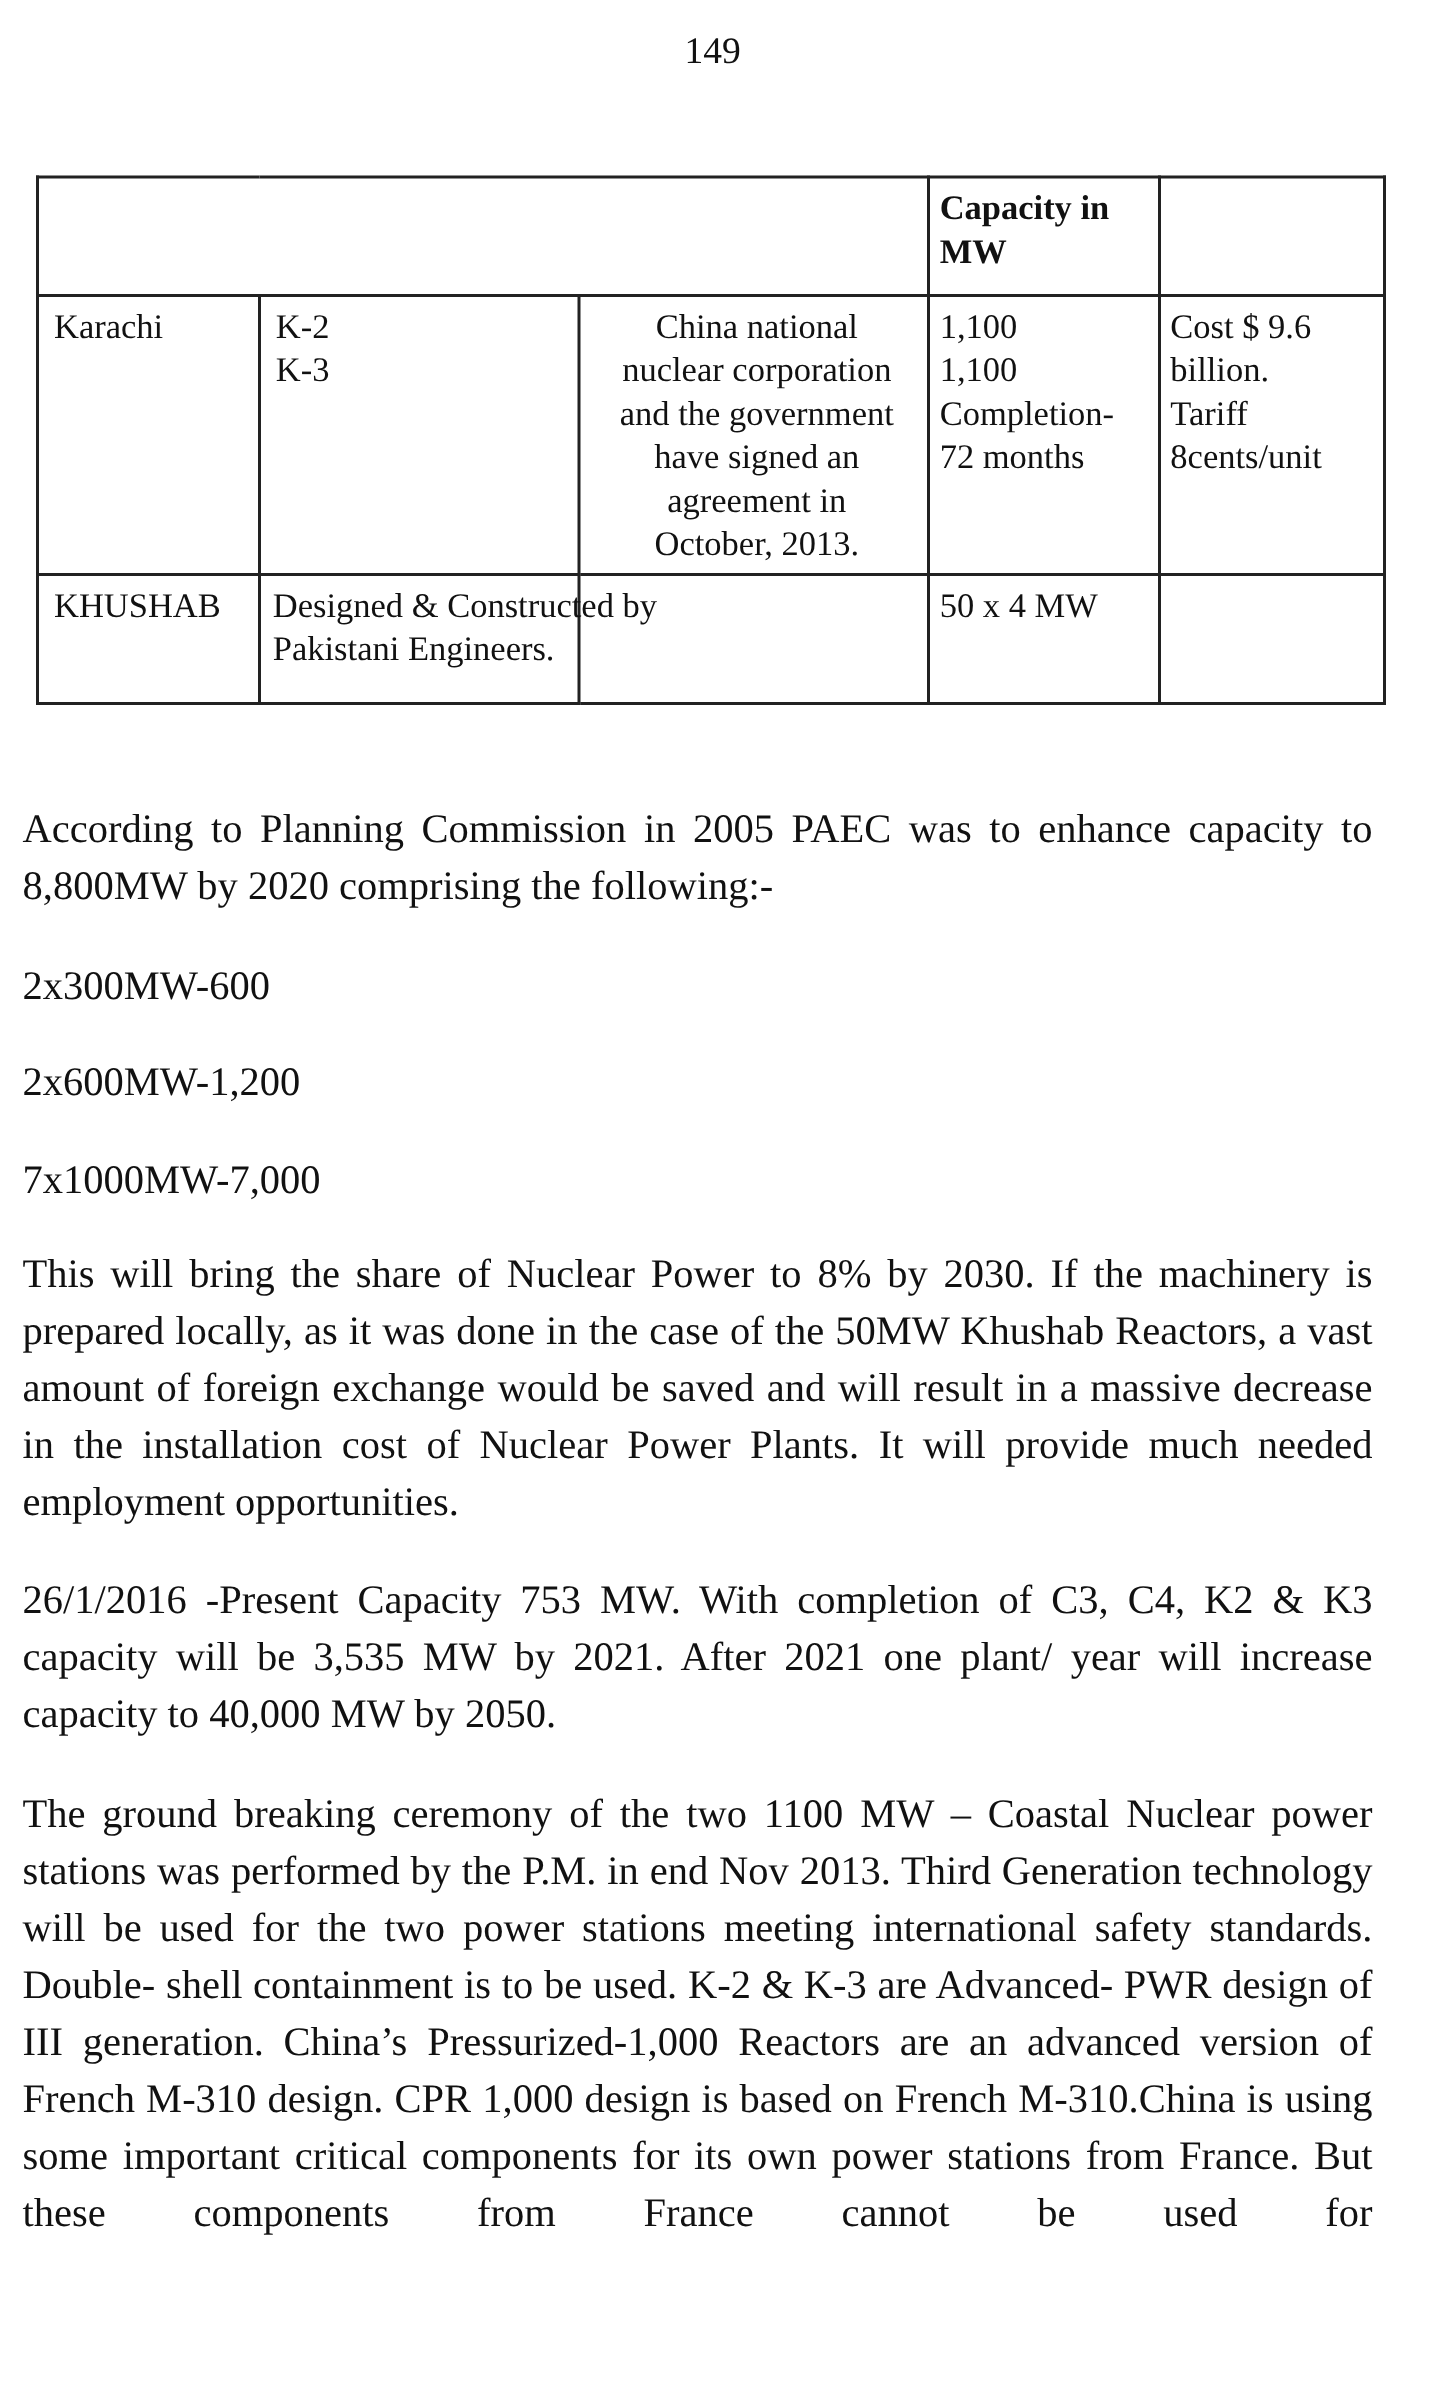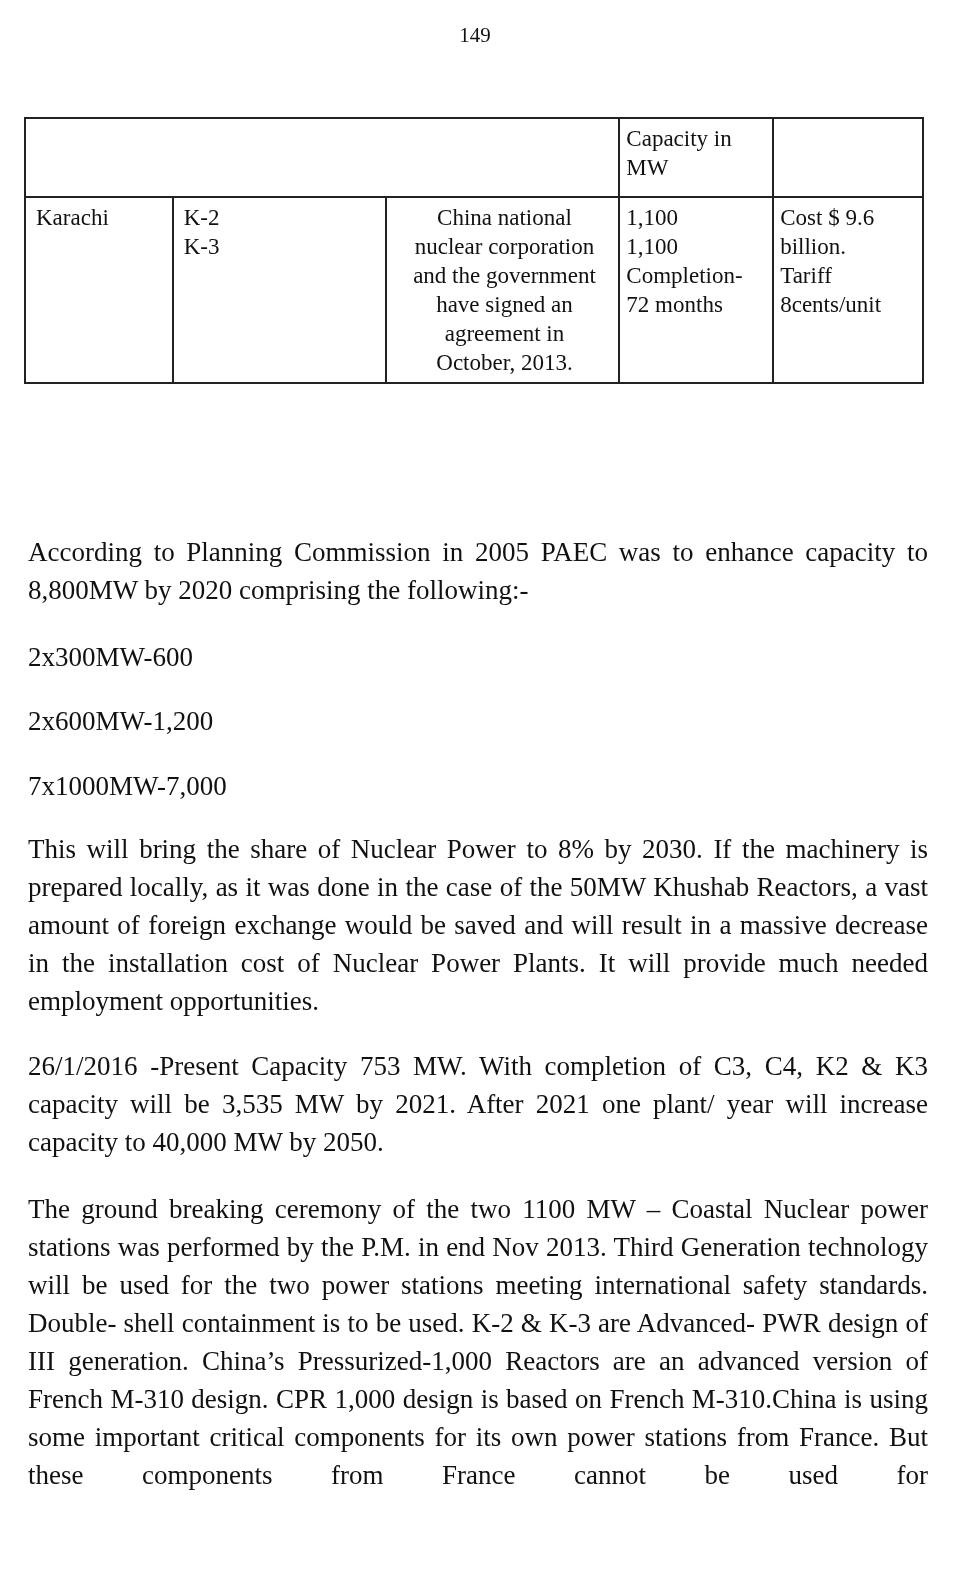--- a/index.html
+++ b/index.html
@@ -3,43 +3,43 @@
   <meta charset="utf-8">
   <style>
     html, body { margin: 0; padding: 0; background: #ffffff; }
     body {
       width: 968px; height: 1591px; position: relative; overflow: hidden;
       font-family: "Liberation Serif", "DejaVu Serif", serif;
       color: #111;
     }
     .page-number {
       position: absolute; top: 18px; left: 0; width: 950px; text-align: center;
-      font-size: 21px; line-height: 34px;
+      font-size: 25px; line-height: 34px;
     }
     table.doc-table {
       position: absolute; top: 117px; left: 24px; width: 900px;
       border-collapse: collapse; font-size: 23px; line-height: 29px;
     }
     table.doc-table td {
       border: 2px solid #222; vertical-align: top; padding: 5px 6px 5px 10px;
     }
     table.doc-table td.head-empty { height: 67px; }
-    td.cap-head { font-weight: normal; padding-left: 8px; }
+    td.cap-head { font-weight: bold; padding-left: 8px; }
     .c1 { width: 130px; }
     .c2 { width: 196px; }
     .c3 { width: 216px; text-align: center; }
     .c4 { width: 140px; padding-left: 6px !important; }
     .c5 { width: 136px; padding-left: 6px !important; margin-left: 24px; }
     .khushab-row td { height: 74px; }
     .line { display: block; white-space: nowrap; }
     .overlap-cell { position: relative; overflow: visible; }
     .overlap-text { position: absolute; top: 5px; left: 8px; white-space: nowrap; z-index: 2; line-height: 29px; }
 
     .body-text {
-      position: absolute; left: 28px; width: 900px;
+      position: absolute; left: 15px; width: 900px;
       font-size: 27px; line-height: 38px; text-align: justify;
     }
     .body-text p { margin: 0; }
     .justify-last { text-align-last: justify; }
   </style>
 </head>
 <body>
 
 <div class="page-number">149</div>
 
@@ -73,20 +73,34 @@
       <span class="line">Completion-</span>
       <span class="line">72 months</span>
     </td>
     <td class="c5">
       <span class="line">Cost $ 9.6</span>
       <span class="line">billion.</span>
       <span class="line">Tariff</span>
       <span class="line">8cents/unit</span>
     </td>
   </tr>
+  <tr class="khushab-row">
+    <td class="c1" style="padding-left:10px;">KHUSHAB</td>
+    <td class="c2 overlap-cell">
+      <div class="overlap-text">
+        <span class="line">Designed &amp; Constructed by</span>
+        <span class="line">Pakistani Engineers.</span>
+      </div>
+    </td>
+    <td class="c3"></td>
+    <td class="c4">
+      <span class="line">50 x 4 MW</span>
+    </td>
+    <td class="c5"></td>
+  </tr>
 </tbody>
   </table>
 
 <div class="body-text" style="top:533px;">
   <p>According to Planning Commission in 2005 PAEC was to enhance capacity to 8,800MW by 2020 comprising the following:-</p>
 </div>
 
 <div class="body-text" style="top:638px;">
   <p>2x300MW-600</p>
 </div>

